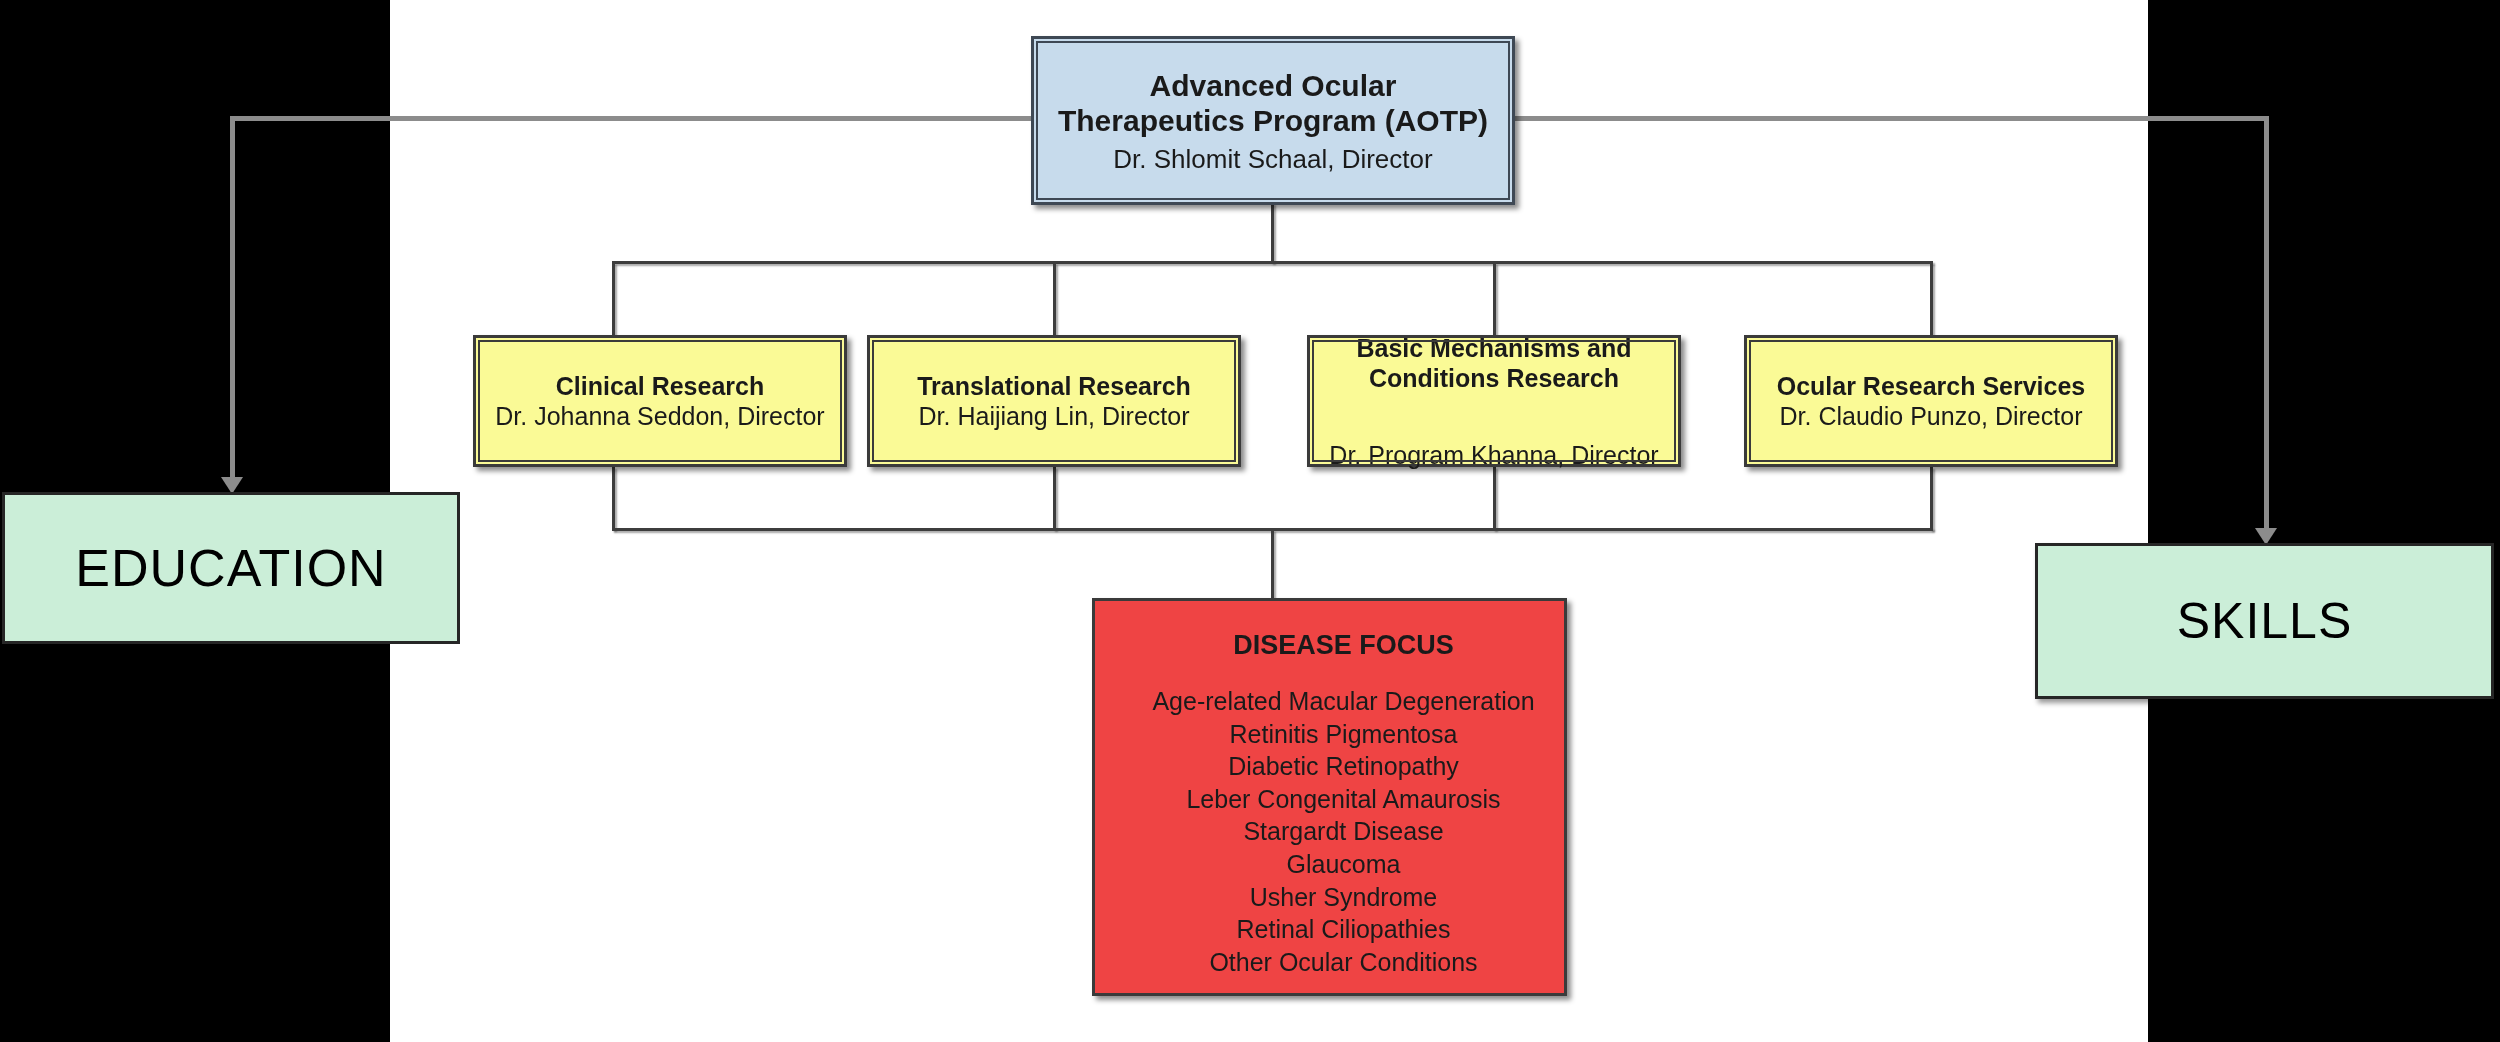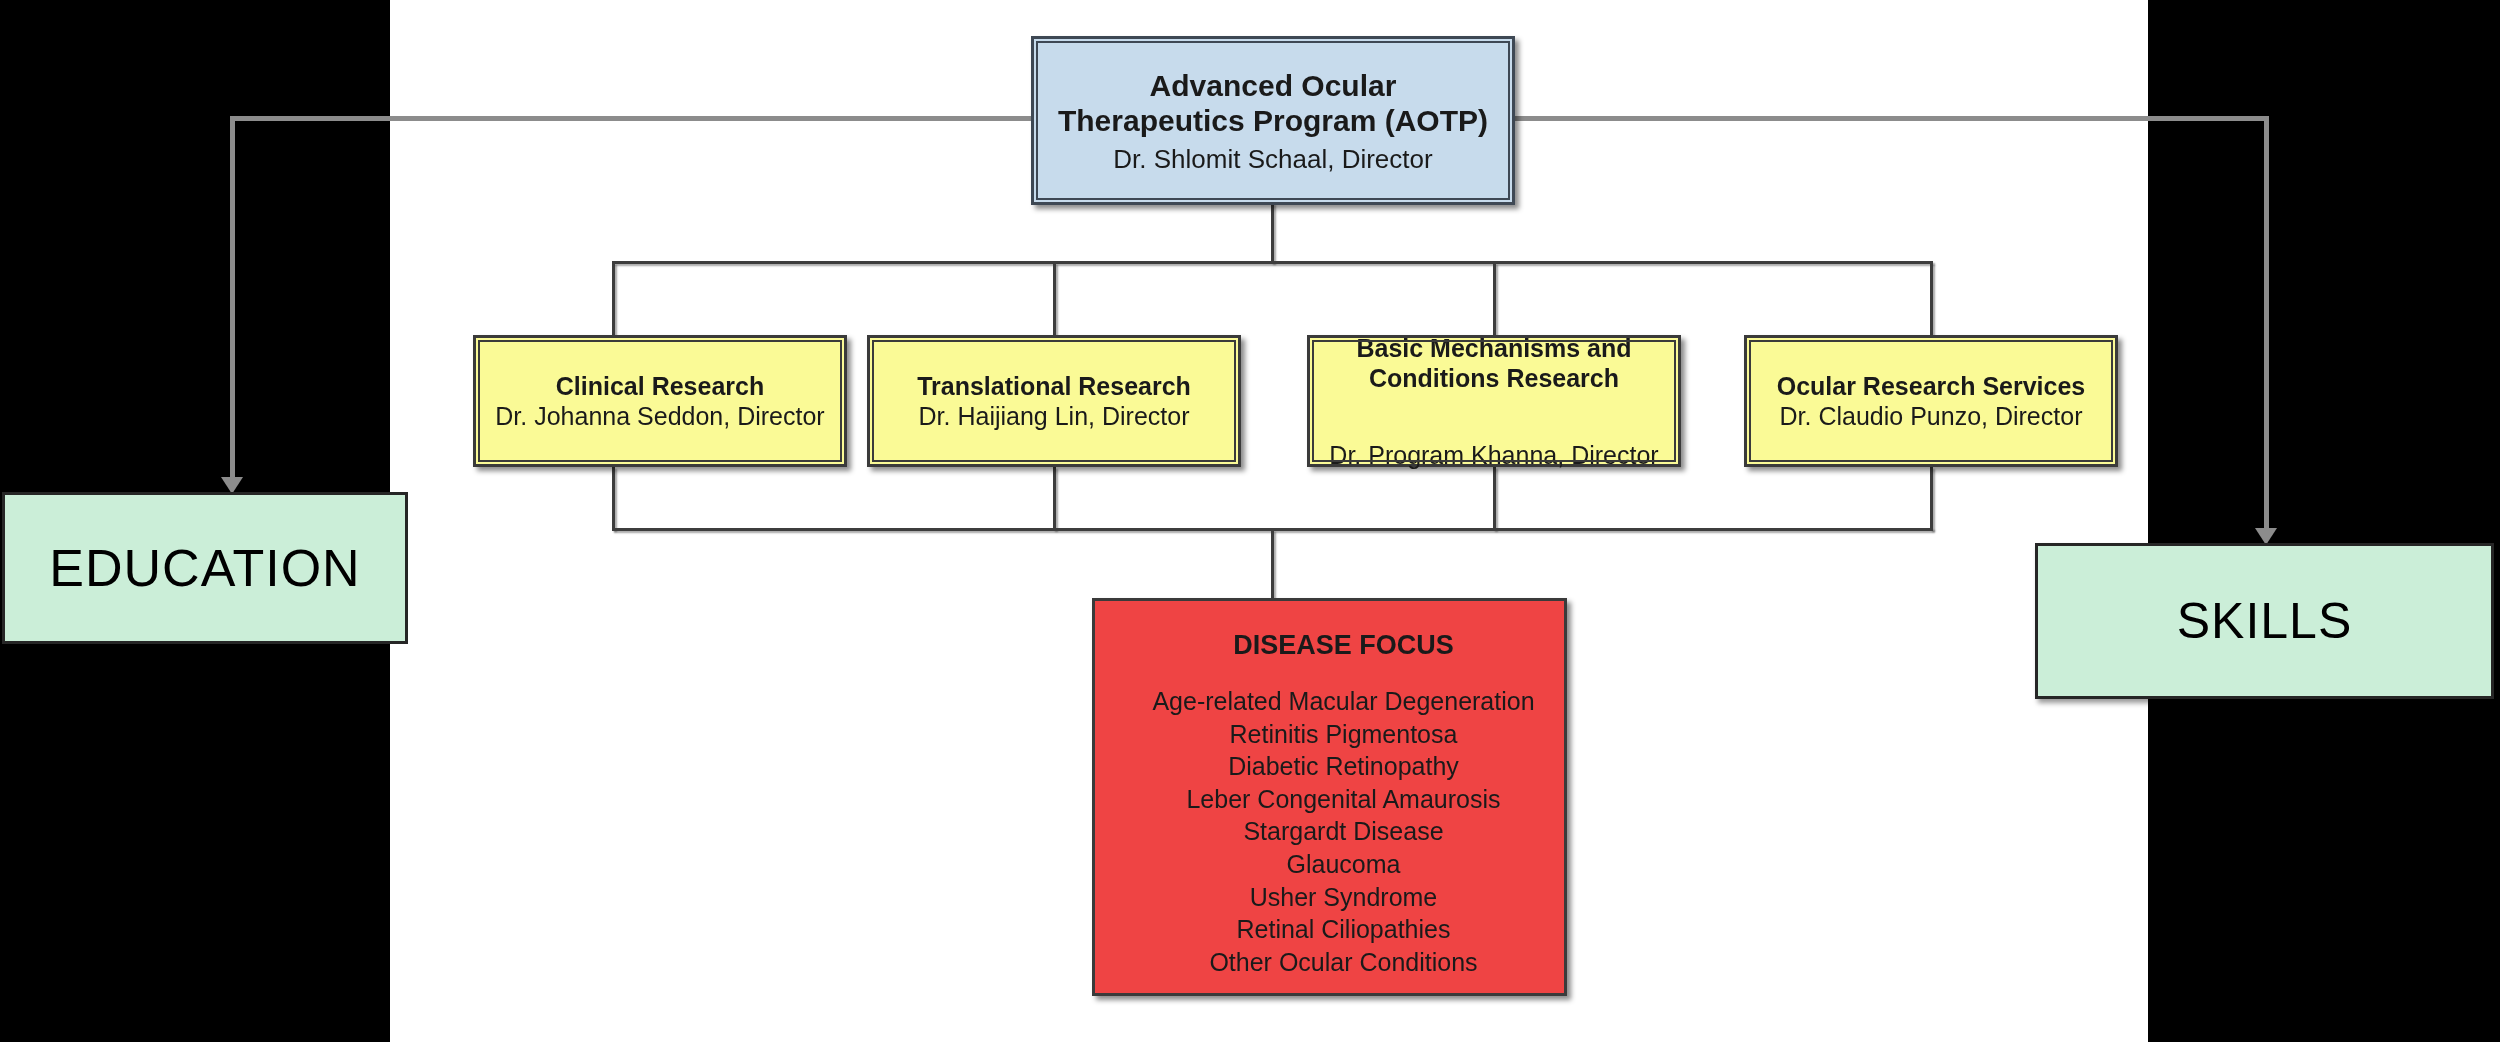--- a/index.html
+++ b/index.html
@@ -30,21 +30,21 @@
   #dept-0 { left:440px;margin-left:33px; } #dept-1 { left:867px; } #dept-2 { left:1307px;gap:47px; } #dept-3 { left:1744px; }
 
   .focus-box { left:1092px; top:598px; width:475px; height:398px; background:#ef4444;
                border:3px solid #3a3a3a; box-shadow:4px 4px 5px rgba(0,0,0,0.45);
                justify-content:flex-start; padding-top:28px;padding-left:28px; }
   .focus-title { font-weight:bold; font-size:27px; line-height:32px; margin-bottom:24px; }
   .focus-item { font-size:25px; line-height:32.6px; }
 
   .side-box { position:absolute; display:flex; align-items:center; justify-content:center;
               background:#CBEED8; border:3px solid #262626; }
-  .edu-box { left:2px; top:492px; width:406px; height:152px;align-items:center; }
+  .edu-box { left:2px; top:492px; width:458px; height:152px;align-items:center; }
   .edu-box .side-label { font-size:52px; }
   .skills-box { left:2035px; top:543px; width:459px; height:156px; box-shadow:3px 4px 5px rgba(0,0,0,0.4); }
   .skills-box .side-label { font-size:50px; }
   .side-label { color:#000; letter-spacing:1px; }
 
   
   .tline { position:absolute; background:#3d3d3d; box-shadow:2px 2px 2px rgba(0,0,0,0.35); }
   .tline.v { width:3px; } .tline.h { height:3px; }
 
   

